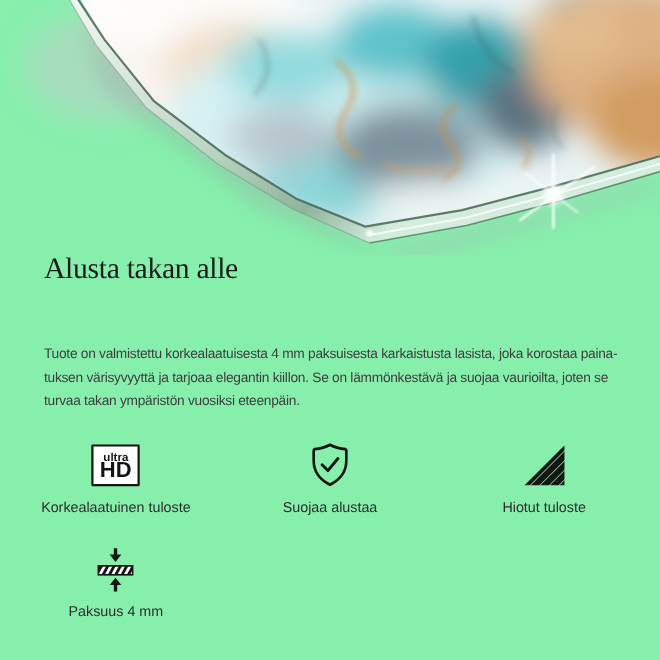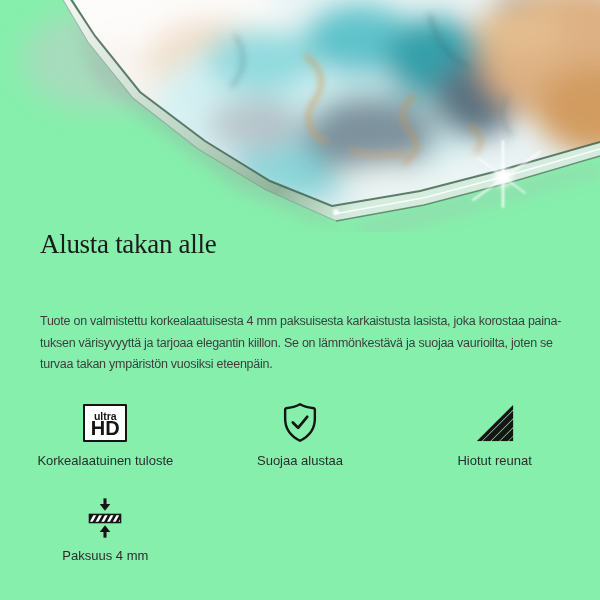--- a/index.html
+++ b/index.html
@@ -176,21 +176,21 @@
           </defs>
           <g clip-path="url(#triClip)" stroke="#151515" stroke-width="6">
             <line x1="-3" y1="52" x2="52" y2="-3"></line>
             <line x1="6.5" y1="52" x2="52" y2="6.5"></line>
             <line x1="16" y1="52" x2="52" y2="16"></line>
             <line x1="25.5" y1="52" x2="52" y2="25.5"></line>
             <line x1="35" y1="52" x2="52" y2="35"></line>
           </g>
         </svg>
       </div>
-      <div class="label">Hiotut reunat</div>
+      <div class="label">Hiotut tuloste</div>
     </div>
 
     <div class="feature">
       <div class="icon-wrap">
         <svg class="icon" width="46" height="46" viewBox="0 0 48 48">
           <defs>
             <clipPath id="barClip">
                 <rect x="8.5" y="21" width="31" height="7"></rect>
               </clipPath>
           </defs>

